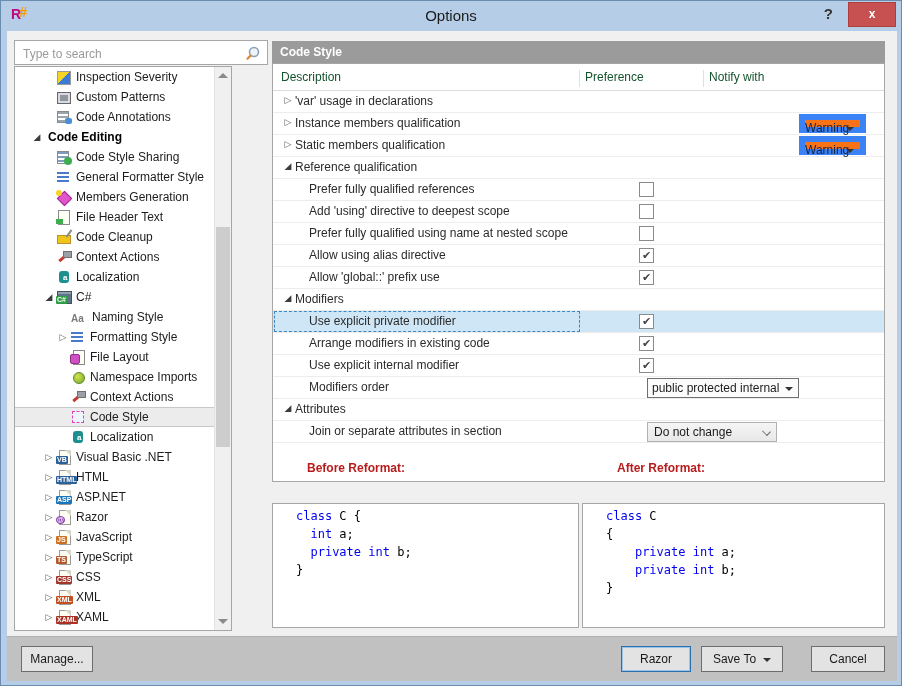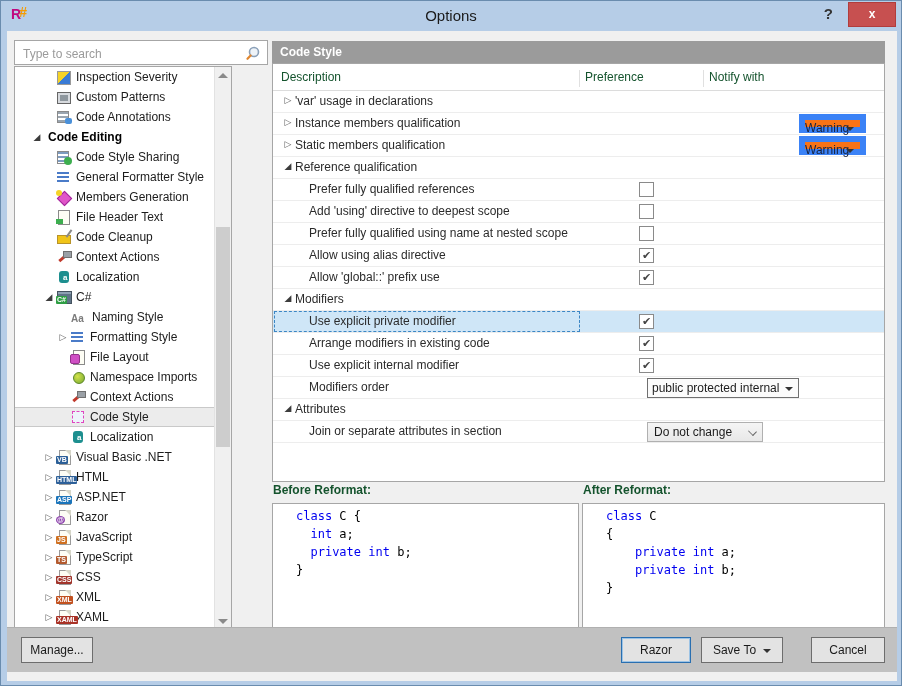--- a/index.html
+++ b/index.html
@@ -84,32 +84,32 @@
   .trow2.sel{background:#cfe6f7;}
   .trow2.sel::before{content:"";position:absolute;left:1px;top:0;bottom:0;width:306px;border:1px dashed #3b86c4;box-sizing:border-box;}
   .cb{position:absolute;left:366px;top:3px;width:13px;height:13px;background:#fff;border:1px solid #8a8a8a;text-align:center;line-height:12px;font-size:11px;color:#444;}
   .cb.on::before{content:"✔";}
   .warnsel{position:absolute;left:526px;top:1px;width:67px;height:19px;background:#f97316;border:6px solid #3b82f6;box-sizing:border-box;color:#17233f;line-height:17px;}
   .warnsel .val{position:absolute;left:0;right:22px;text-align:right;}
   .warnsel .dar{position:absolute;right:6px;top:7px;border-left:4px solid transparent;border-right:4px solid transparent;border-top:4px solid #333;}
   .btnsel{position:absolute;left:374px;top:1px;width:152px;height:20px;background:#fbfbfb;border:1px solid #707070;box-sizing:border-box;line-height:18px;color:#1c1c1c;}
   .btnsel .val{margin-left:4px;}
   .btnsel .dar{position:absolute;right:5px;top:8px;border-left:4px solid transparent;border-right:4px solid transparent;border-top:4px solid #333;}
-  .combo{position:absolute;left:374px;top:1px;width:116px;height:20px;background:linear-gradient(#f5f5f5,#e8e8e8);border:1px solid #b0b0b0;box-sizing:border-box;line-height:18px;color:#1c1c1c;}
+  .combo{position:absolute;left:374px;top:1px;width:130px;height:20px;background:linear-gradient(#f5f5f5,#e8e8e8);border:1px solid #b0b0b0;box-sizing:border-box;line-height:18px;color:#1c1c1c;}
   .combo .val{margin-left:6px;}
   .combo .chv{position:absolute;right:6px;top:5px;width:6px;height:6px;border-right:1px solid #666;border-bottom:1px solid #666;transform:rotate(45deg) scale(1,.8);}
   
-  .blabel{position:absolute;top:452px;font-weight:bold;color:#14532d;}
+  .blabel{position:absolute;top:430px;font-weight:bold;color:#b91c1c;padding-left:34px;}
   .blabel.b1{left:266px;} .blabel.b2{left:576px;}
   .codebox{position:absolute;top:472px;height:125px;background:#fff;border:1px solid #a6a6a6;box-sizing:border-box;
            font-family:"DejaVu Sans Mono","Liberation Mono",monospace;font-size:12px;line-height:18px;padding:3px 23px;white-space:pre;overflow:hidden;}
   .codebox.b1{left:265px;width:307px;} .codebox.b2{left:575px;width:303px;}
   .cl .k{color:#0000f0;} .cl .p{color:#000;}
   
-  .footer{position:absolute;left:0;bottom:9px;width:100%;height:44px;background:#c1c1c1;border-top:1px solid #b0b0b0;}
+  .footer{position:absolute;left:0;bottom:0;width:100%;height:44px;background:#c1c1c1;border-top:1px solid #b0b0b0;}
   .fbtn{position:absolute;top:9px;height:26px;background:#e3e3e3;border:1px solid #6d6d6d;box-sizing:border-box;
         text-align:center;line-height:24px;color:#1a1a1a;cursor:default;}
   .fbtn.manage{left:14px;width:72px;}
   .fbtn.save{left:614px;width:70px;border:1px solid #2a6fb0;box-shadow:inset 0 0 0 1px #9cc3e5;}
   .fbtn.saveto{left:694px;width:82px;}
   .fbtn.saveto .dar{display:inline-block;margin-left:7px;border-left:4px solid transparent;border-right:4px solid transparent;border-top:4px solid #333;vertical-align:1px;}
   .fbtn.cancel{left:804px;width:74px;}
 </style>
 </head>
 <body>

